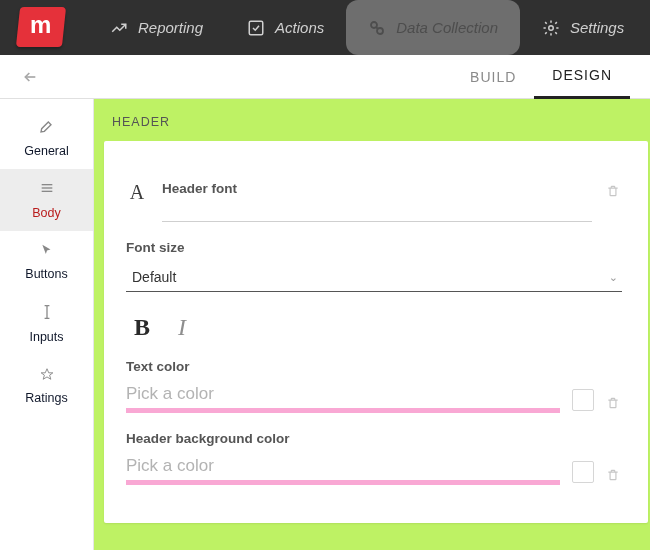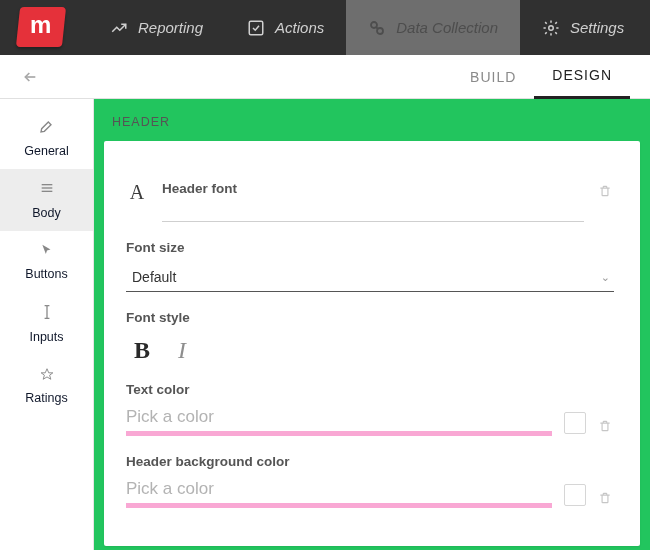--- a/index.html
+++ b/index.html
@@ -43,20 +43,21 @@
     gap: 10px;
     padding: 0 22px;
     cursor: pointer;
     font-size: 15px;
     color: #cfcfcf;
     font-style: italic;
   }
   .topnav-item.active {
     background: #6e6e6e;
     color: #4d4d4d;
+    border-radius: 12px;
   }
   .tn-icon { width: 18px; height: 18px; display: inline-flex; align-items: center; justify-content: center; }
   .tn-icon svg { width: 18px; height: 18px; }
 
   
   .subbar {
     height: 44px;
     background: #fff;
     display: flex;
     align-items: center;
@@ -102,27 +103,27 @@
     flex-direction: column;
     align-items: center;
     justify-content: center;
     gap: 6px;
     height: 62px;
     color: #0f172a;
     font-size: 12.5px;
     cursor: pointer;
   }
   .side-item .si-icon { font-size: 16px; color: #888; }
-  .side-item.active { background: #ededed; color: #0f172a; }
+  .side-item.active { background: #ededed; color: #b91c1c; }
 
   
   .content {
     flex: 1;
-    background: #22c55e;
-    padding: 0 10px 14px 10px;
+    background: #bef264;
+    padding: 0 2px 14px 10px;
     overflow: auto;
   }
   .section-title {
     padding: 16px 8px 12px 8px;
     font-size: 12.5px;
     letter-spacing: 1px;
     color: #555;
   }
   .card {
     background: #fff;
@@ -330,21 +331,20 @@
 
       <div class="field">
         <div class="field-label">Font size</div>
         <div class="select-line">
           <span class="sel-value">Default</span>
           <span class="chev">⌄</span>
         </div>
       </div>
 
       <div class="field">
-        <div class="field-label">Font style</div>
         <div class="style-row">
           <span class="style-b">B</span>
           <span class="style-i">I</span>
         </div>
       </div>
 
       <div class="field color-row">
         <div class="color-main">
           <div class="field-label">Text color</div>
           <div class="color-line">Pick a color</div>

